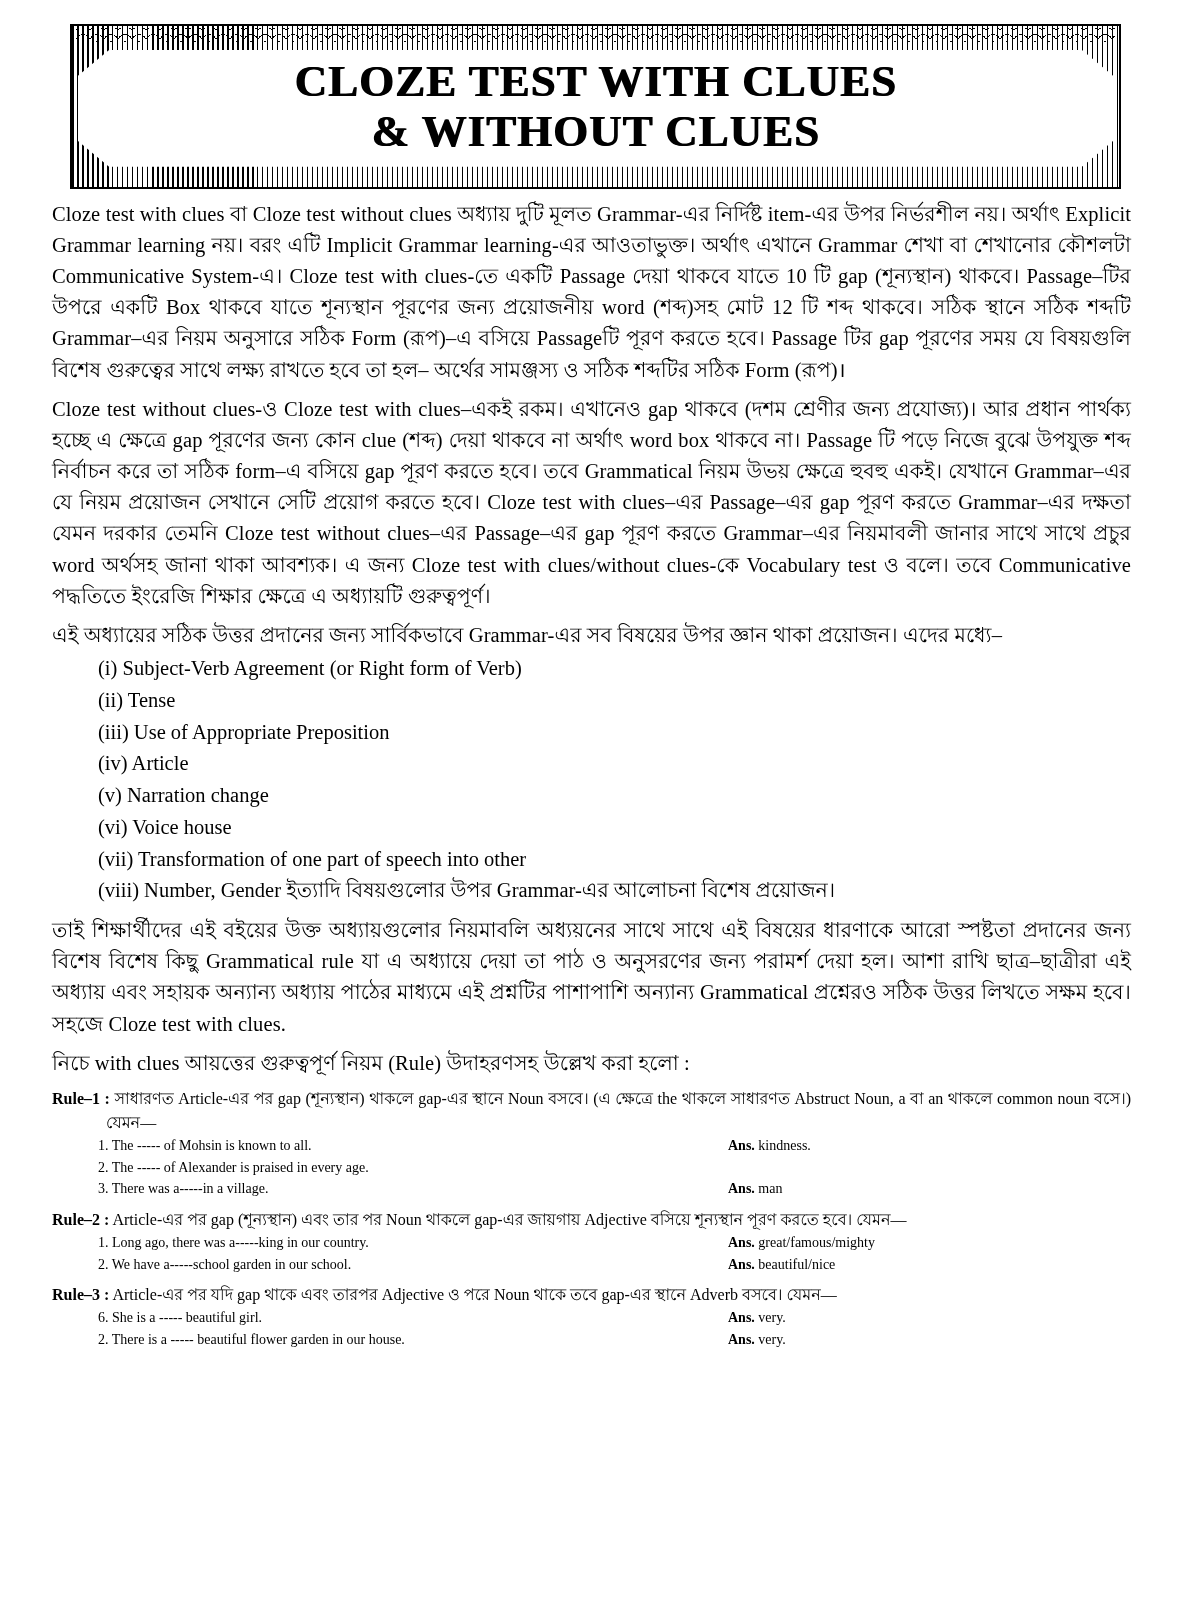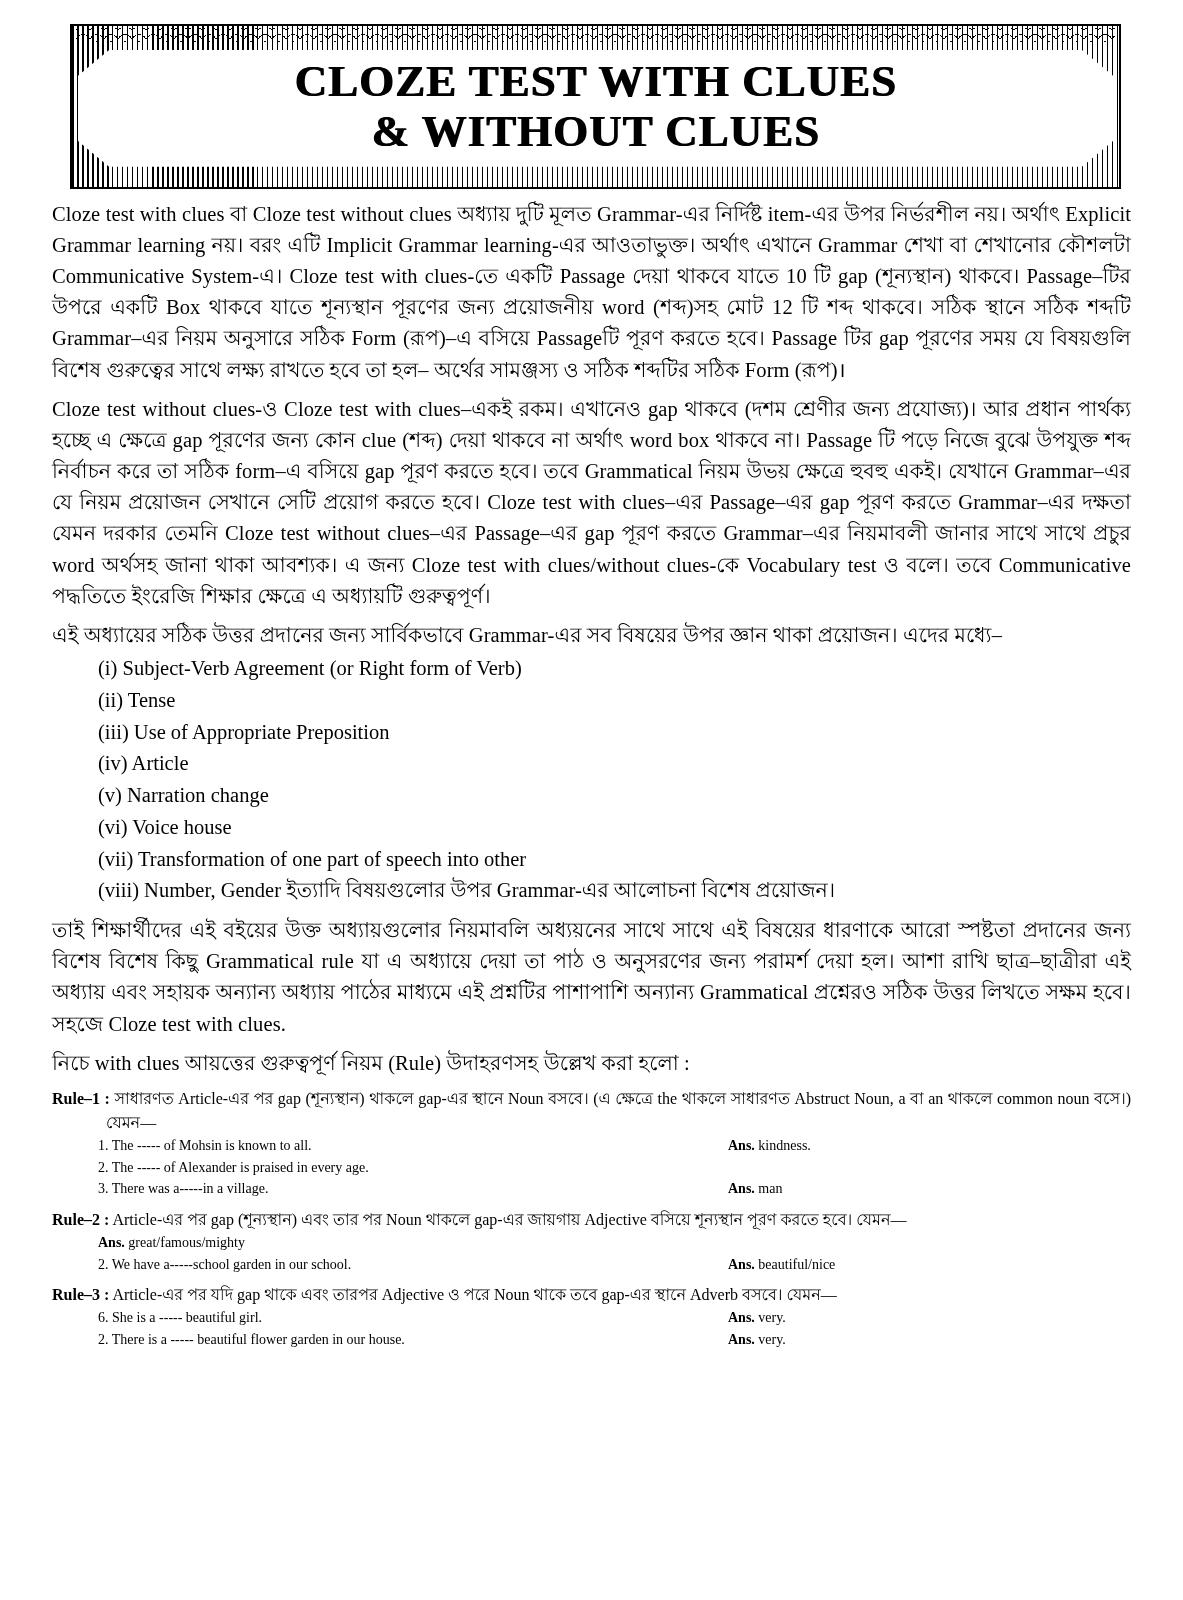--- a/index.html
+++ b/index.html
@@ -163,20 +163,21 @@
       <span class="example-a"><span class="ans-label">Ans.</span> <span>man</span></span>
     </div>
   </div>
 
   <div class="rule-block">
     <div class="rule-head">
       <span class="rule-label">Rule–2 :</span>
       <span>Article-এর পর gap (শূন্যস্থান) এবং তার পর Noun থাকলে gap-এর জায়গায় Adjective বসিয়ে শূন্যস্থান পূরণ করতে হবে। যেমন—</span>
     </div>
     <div class="example-row">
+      <span class="example-q">1. Long ago, there was a-----king in our country.</span>
       <span class="example-a"><span class="ans-label">Ans.</span> <span>great/famous/mighty</span></span>
     </div>
     <div class="example-row">
       <span class="example-q">2. We have a-----school garden in our school.</span>
       <span class="example-a"><span class="ans-label">Ans.</span> <span>beautiful/nice</span></span>
     </div>
   </div>
 
   <div class="rule-block">
     <div class="rule-head">

